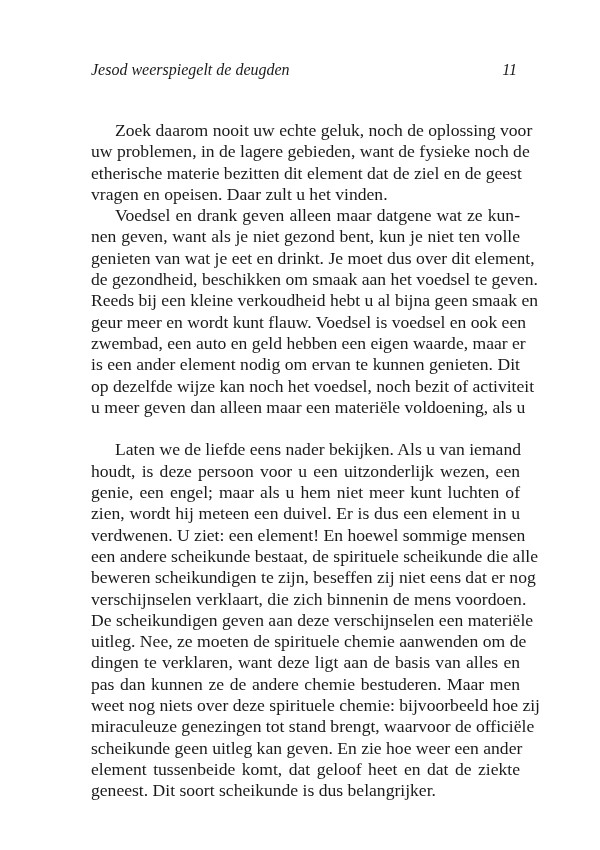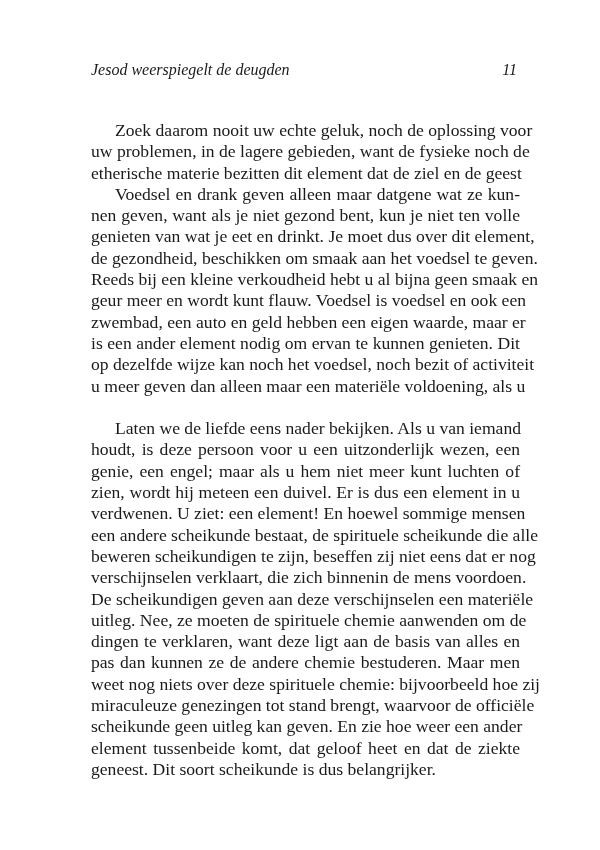--- a/index.html
+++ b/index.html
@@ -23,20 +23,21 @@
 <div class="header">
   <span class="title">Jesod weerspiegelt de deugden</span>
   <span class="pagenum">11</span>
 </div>
 
 <div class="body">
   <div class="para">
     <span class="line first">Zoek daarom nooit uw echte geluk, noch de oplossing voor</span>
     <span class="line">uw problemen, in de lagere gebieden, want de fysieke noch de</span>
     <span class="line">etherische materie bezitten dit element dat de ziel en de geest</span>
+    <span class="line last">vragen en opeisen. Daar zult u het vinden.</span>
   </div>
   <div class="para">
     <span class="line first">Voedsel en drank geven alleen maar datgene wat ze kun-</span>
     <span class="line">nen geven, want als je niet gezond bent, kun je niet ten volle</span>
     <span class="line">genieten van wat je eet en drinkt. Je moet dus over dit element,</span>
     <span class="line">de gezondheid, beschikken om smaak aan het voedsel te geven.</span>
     <span class="line">Reeds bij een kleine verkoudheid hebt u al bijna geen smaak en</span>
     <span class="line">geur meer en wordt kunt flauw. Voedsel is voedsel en ook een</span>
     <span class="line">zwembad, een auto en geld hebben een eigen waarde, maar er</span>
     <span class="line">is een ander element nodig om ervan te kunnen genieten. Dit</span>

